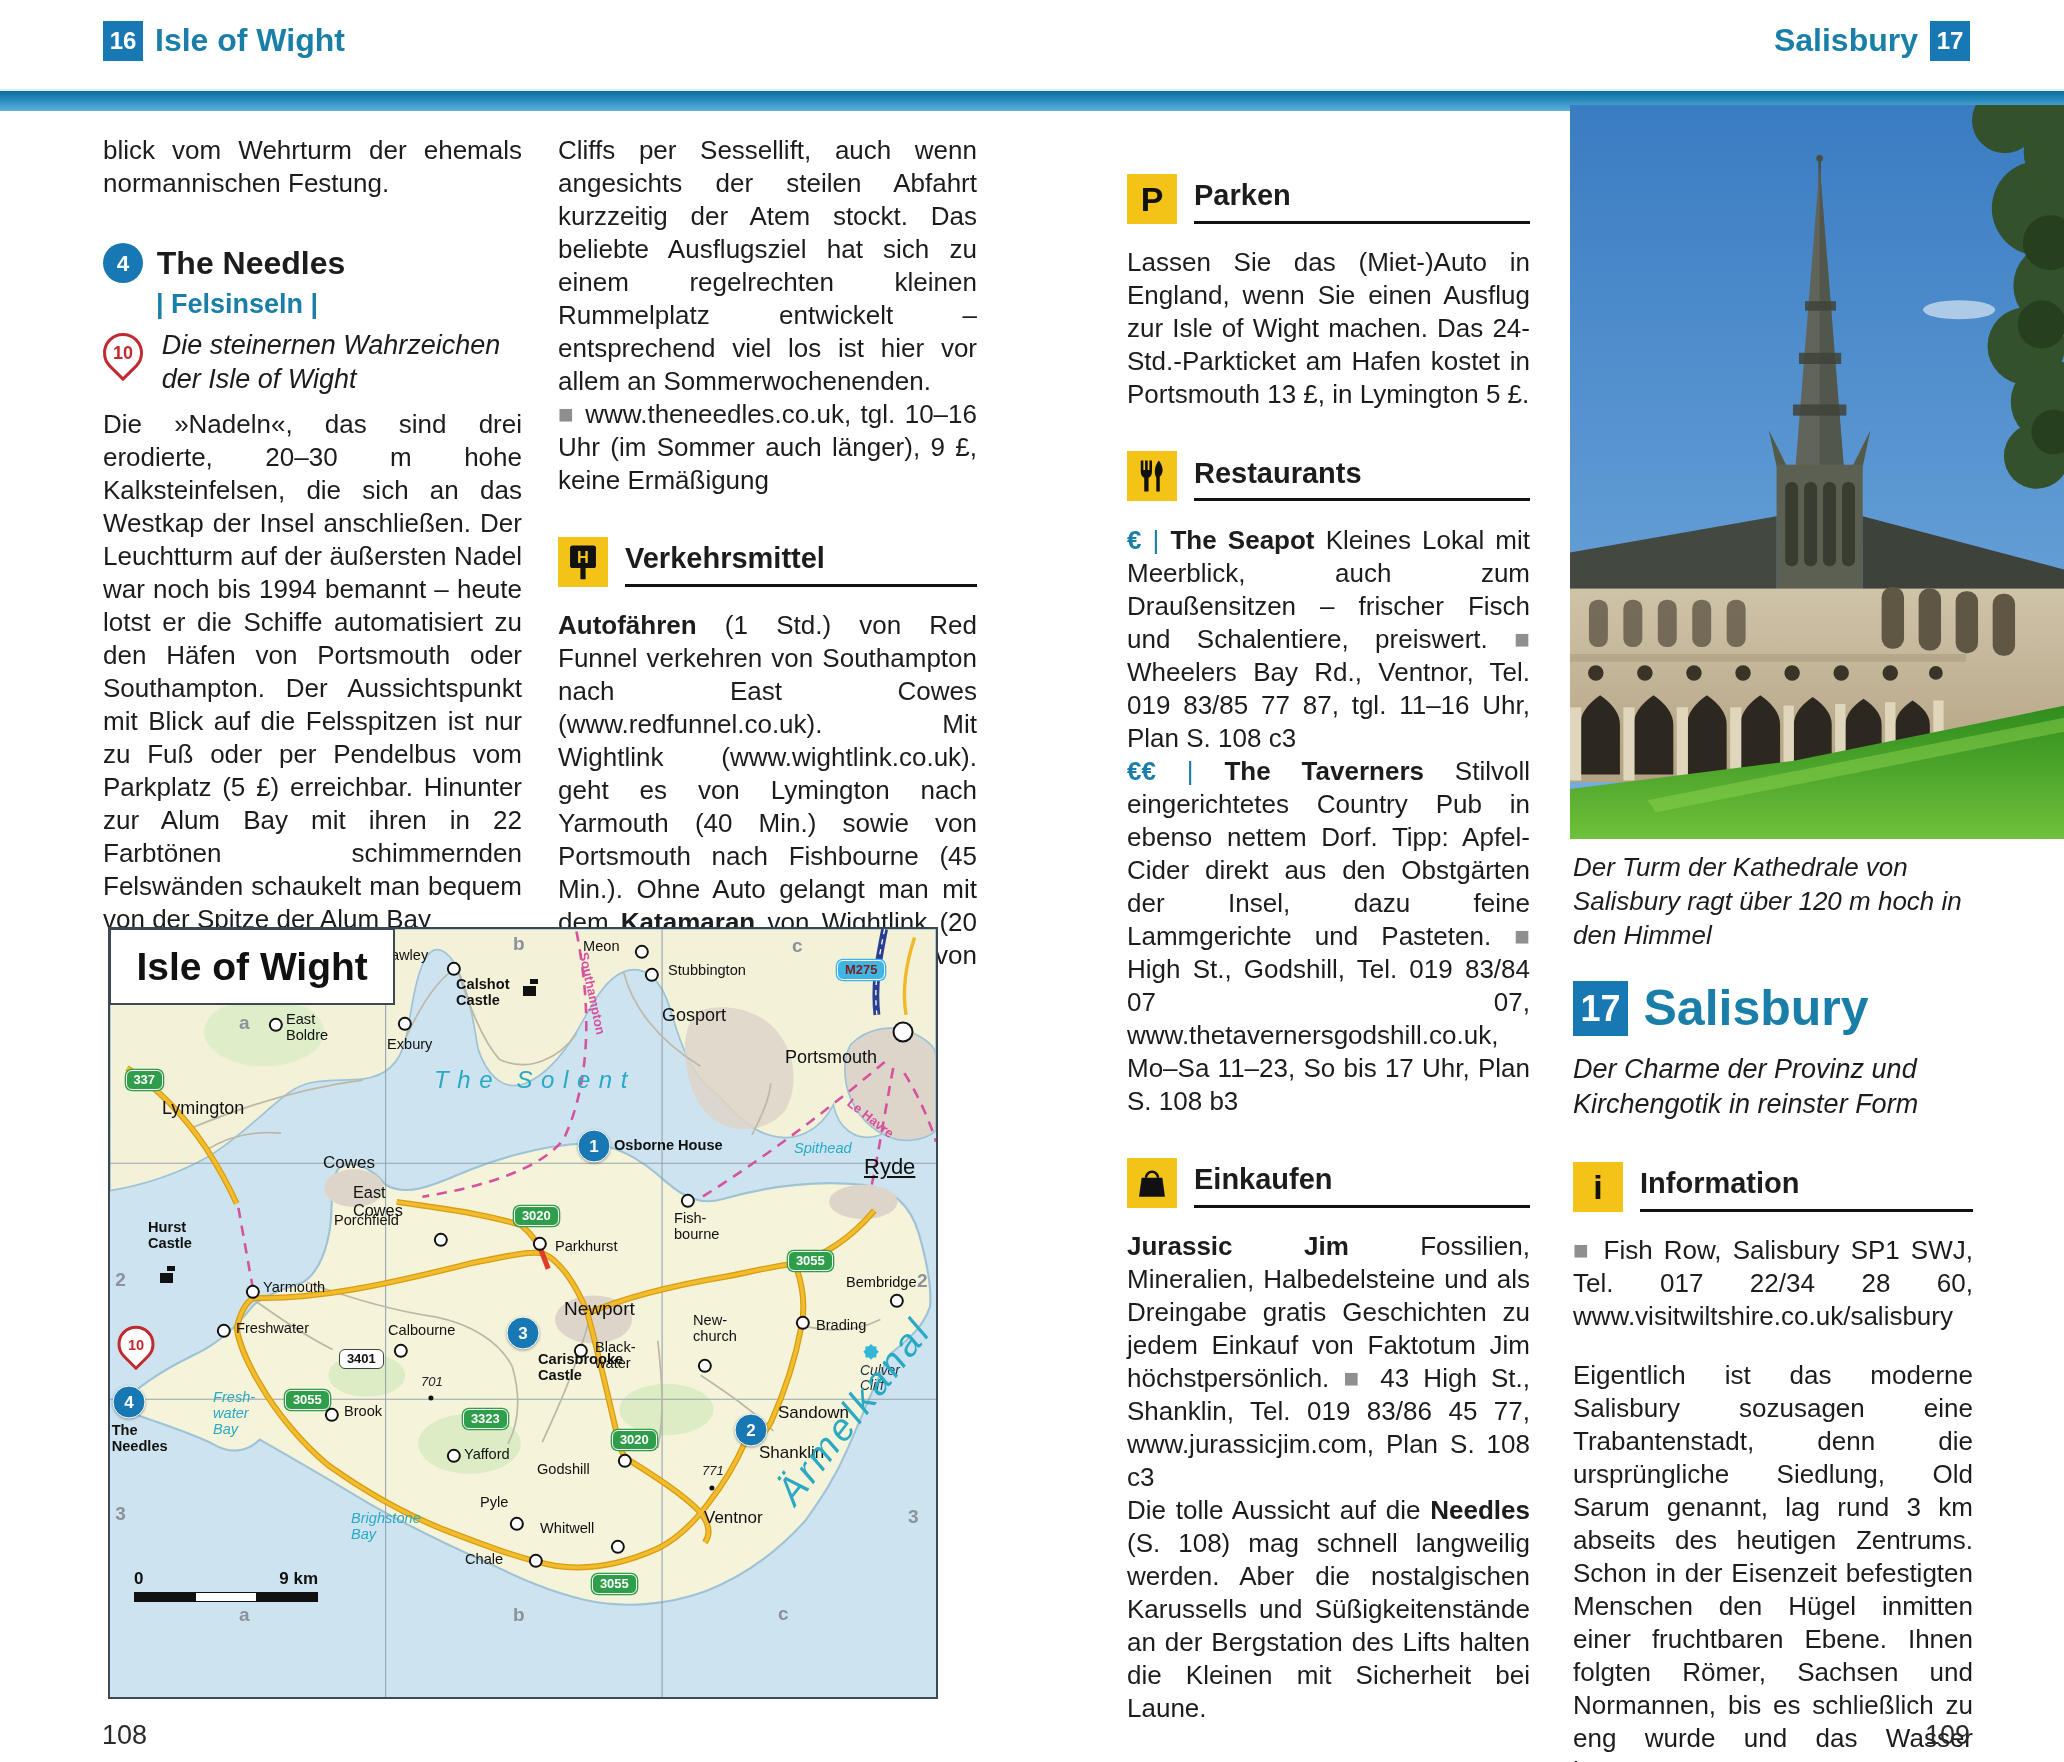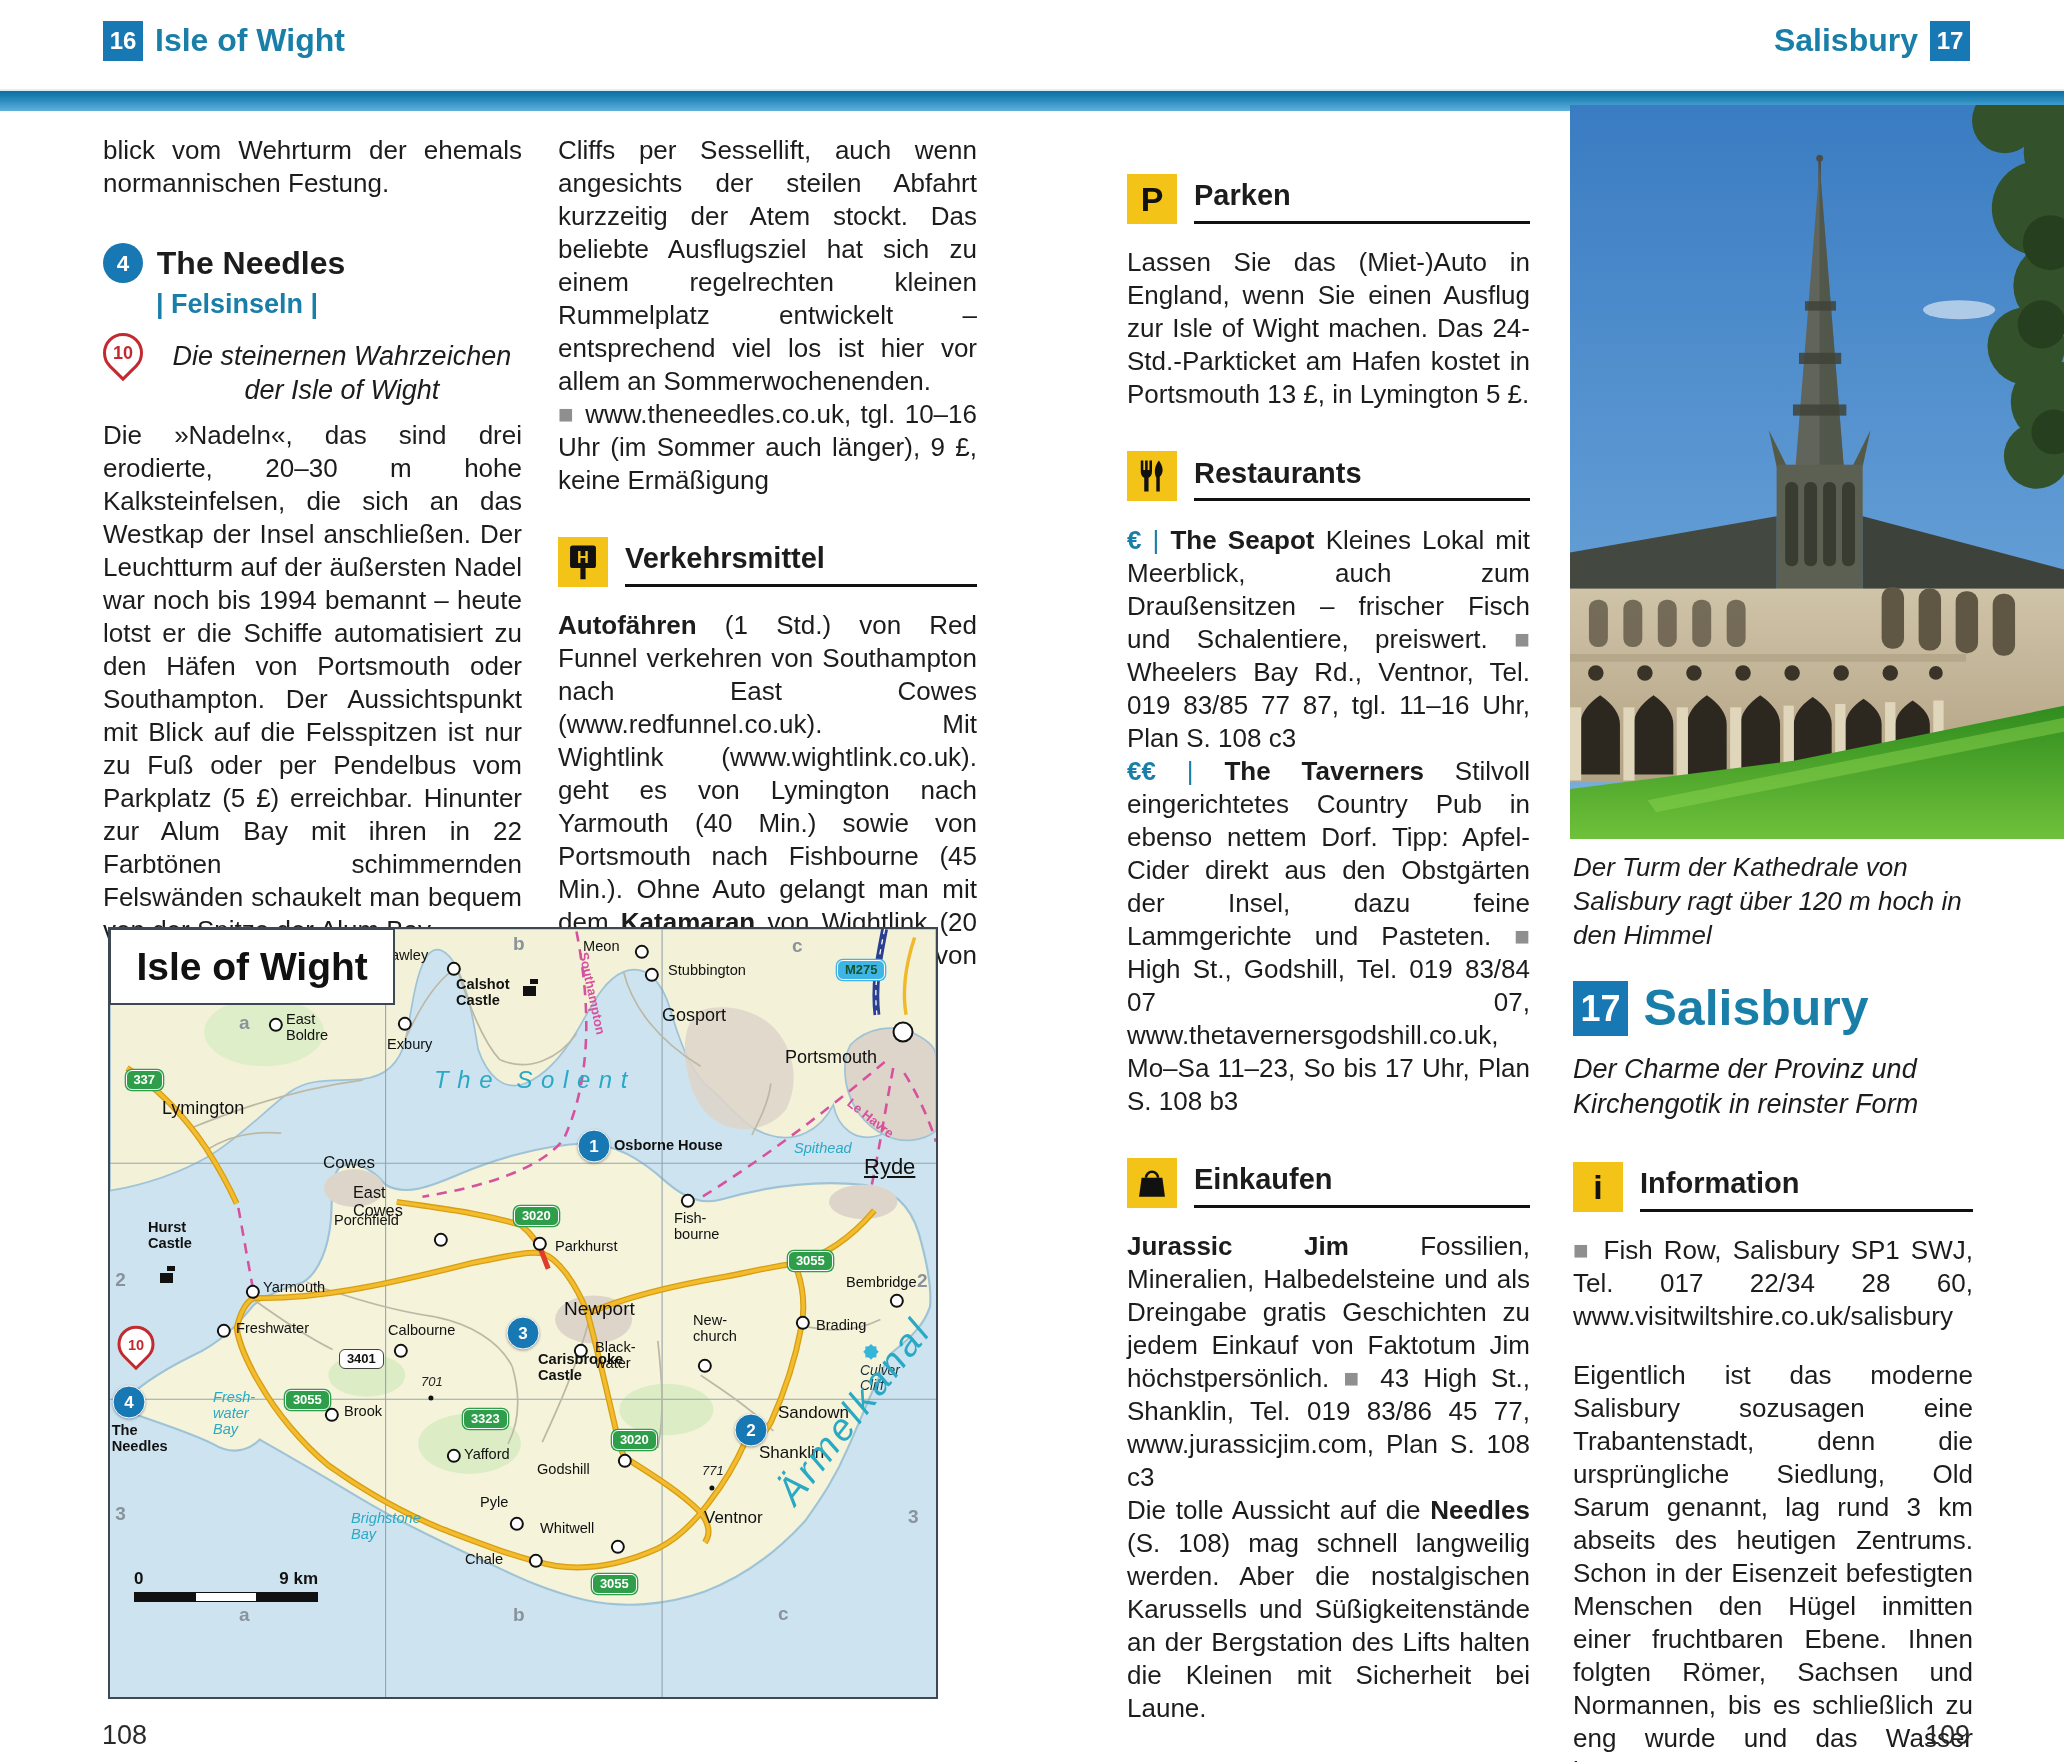--- a/index.html
+++ b/index.html
@@ -31,21 +31,21 @@
   .poi-row{display:flex;align-items:center;gap:13.8px;margin-top:43px;}
   .poi-num{flex:0 0 auto;width:40px;height:40px;border-radius:50%;background:#1878b4;color:#fff;
            font-weight:bold;font-size:22.4px;display:flex;align-items:center;justify-content:center;}
   .poi-title{font-weight:bold;font-size:32px;}
   .poi-cat{color:#1a7fa8;font-weight:bold;font-size:27px;margin:5.2px 0 1.7px 53px;text-align:left;}
   .poi-tagrow{display:flex;gap:17px;align-items:flex-start;margin:6.9px 0 12px 0;}
   .pin-inline{position:relative;flex:0 0 auto;width:34px;height:34px;background:#fff;margin-top:5.2px;
               border:3.4px solid #c22a30;border-radius:50% 50% 50% 0;transform:rotate(-45deg);}
   .pin-inline span{position:absolute;inset:0;display:flex;align-items:center;justify-content:center;
               transform:rotate(45deg);color:#c22a30;font-weight:bold;font-size:18px;}
-  .tagline{font-style:italic;font-size:27px;line-height:34px;text-align:center;margin-left:1.7px;margin-top:11px;}
+  .tagline{font-style:italic;font-size:27px;line-height:34px;text-align:left;margin-left:1.7px;}
   
   .sect{display:flex;align-items:flex-end;gap:17px;margin:40px 0 22.4px 0;}
   .sect .icon{flex:0 0 auto;width:50px;height:50px;background:#f3c318;display:flex;
               align-items:center;justify-content:center;}
   .sect .stitle{flex:1;border-bottom:3.4px solid #111;padding-bottom:8.6px;font-weight:bold;font-size:29px;
               text-align:left;}
   .icon svg{display:block;}
   .icon .itext{font-weight:900;font-size:34px;color:#111;line-height:1;}
   
   .photo{position:absolute;left:1570px;top:105px;width:495px;height:734px;}
@@ -68,21 +68,21 @@
   .sea{font-style:italic;color:#2aa9c4;font-size:14.6px;}
   .seabig{font-style:italic;color:#2aa9c4;font-size:24px;letter-spacing:8.6px;}
   .seahuge{font-style:italic;color:#2aa9c4;font-size:38px;letter-spacing:3.4px;transform-origin:left top;}
   .cliff{font-style:italic;font-size:13.8px;color:#17303a;}
   .gridl{color:#8a929b;font-size:19px;font-weight:bold;}
   .elev{font-style:italic;font-size:13px;color:#222;}
   .ferrylab{color:#d6519e;font-size:13px;font-weight:bold;transform-origin:left top;}
   .bdg{position:absolute;font-weight:bold;font-size:13px;padding:0.9px 6.9px;border-radius:6px;border:1.7px solid;line-height:1.25;}
   .bg-g{background:#2f9e4a;color:#fff;border-color:#fff;box-shadow:0 0 0 1.3px #2f9e4a;}
   .bg-w{background:#fff;color:#111;border-color:#444;}
-  .bg-m{background:#3eb5e5;color:#14532d;border-color:#fff;box-shadow:0 0 0 1.3px #3eb5e5;}
+  .bg-m{background:#3eb5e5;color:#7f1d1d;border-color:#fff;box-shadow:0 0 0 1.3px #3eb5e5;}
   .dot{position:absolute;width:10.3px;height:10.3px;border-radius:50%;background:#fff;border:2.2px solid #111;
        transform:translate(-50%,-50%);}
   .dot.big{width:17px;height:17px;border-width:2.6px;}
   .dot.e{width:5.2px;height:5.2px;background:#111;border:none;}
   .mkr{position:absolute;width:31px;height:31px;border-radius:50%;background:#1878b4;color:#fff;font-weight:bold;
        font-size:17px;display:flex;align-items:center;justify-content:center;transform:translate(-50%,-50%);
        border:1.7px solid #fff;box-shadow:0 0.9px 2.6px rgba(0,0,0,.35);}
   .pinm{position:absolute;width:31px;height:31px;background:#fff;border:3px solid #c22a30;
        border-radius:50% 50% 50% 0;transform:translate(-50%,-90%) rotate(-45deg);}
   .pinm span{position:absolute;inset:0;display:flex;align-items:center;justify-content:center;

